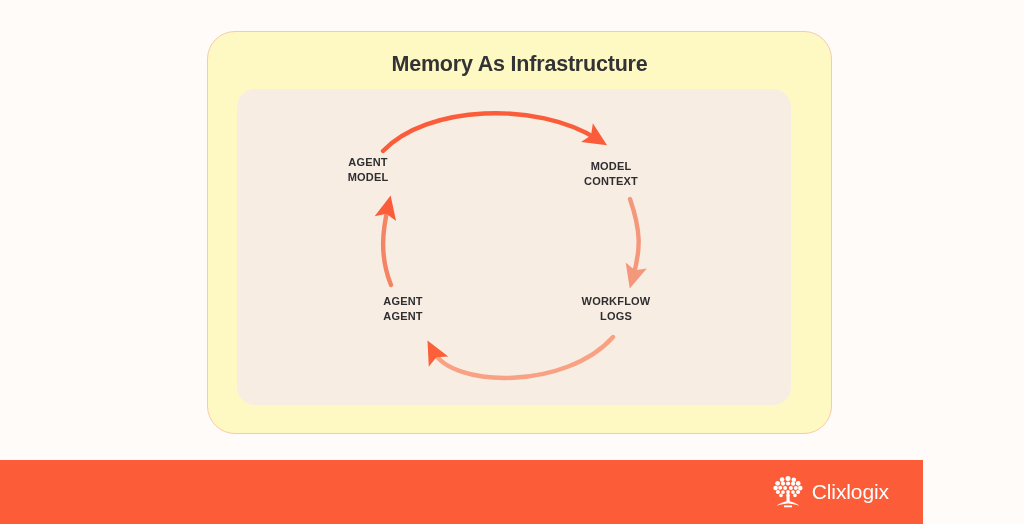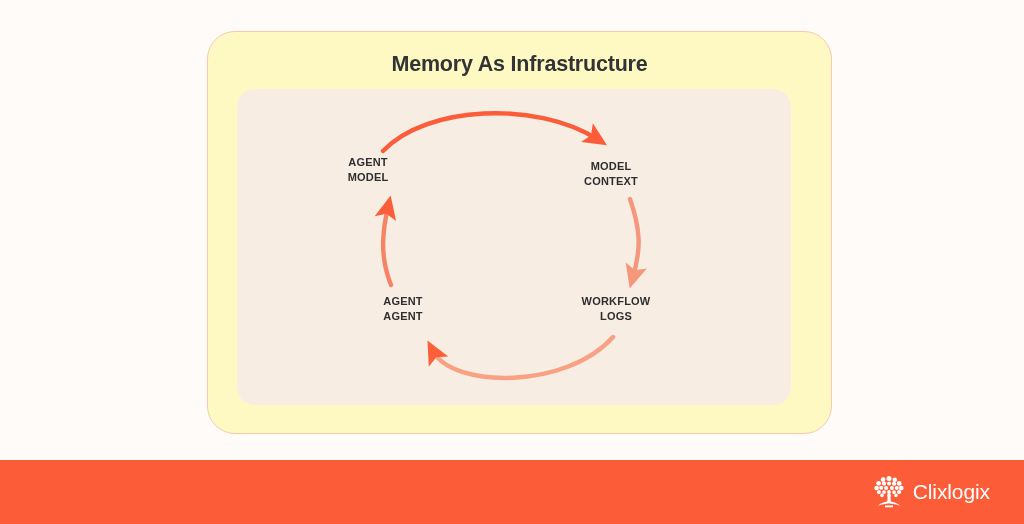--- a/index.html
+++ b/index.html
@@ -77,21 +77,21 @@
   .node-agent-notes   { left: 131px; top: 66px;  text-align: center; transform: translateX(-50%); }
   .node-model-context { left: 374px; top: 70px;  text-align: center; transform: translateX(-50%); }
   .node-workflow-logs { left: 379px; top: 205px; text-align: center; transform: translateX(-50%); }
   .node-next-agent    { left: 166px; top: 205px; text-align: center; transform: translateX(-50%); }
 
   
   .footer {
     position: absolute;
     left: 0;
     top: 460px;
-    width: 1024px;
+    width: 923px;
     height: 64px;
     background: #FC5C38;
   }
   .brand {
     position: absolute;
     right: 34px;
     top: 50%;
     transform: translateY(-50%);
     display: flex;
     align-items: center;

